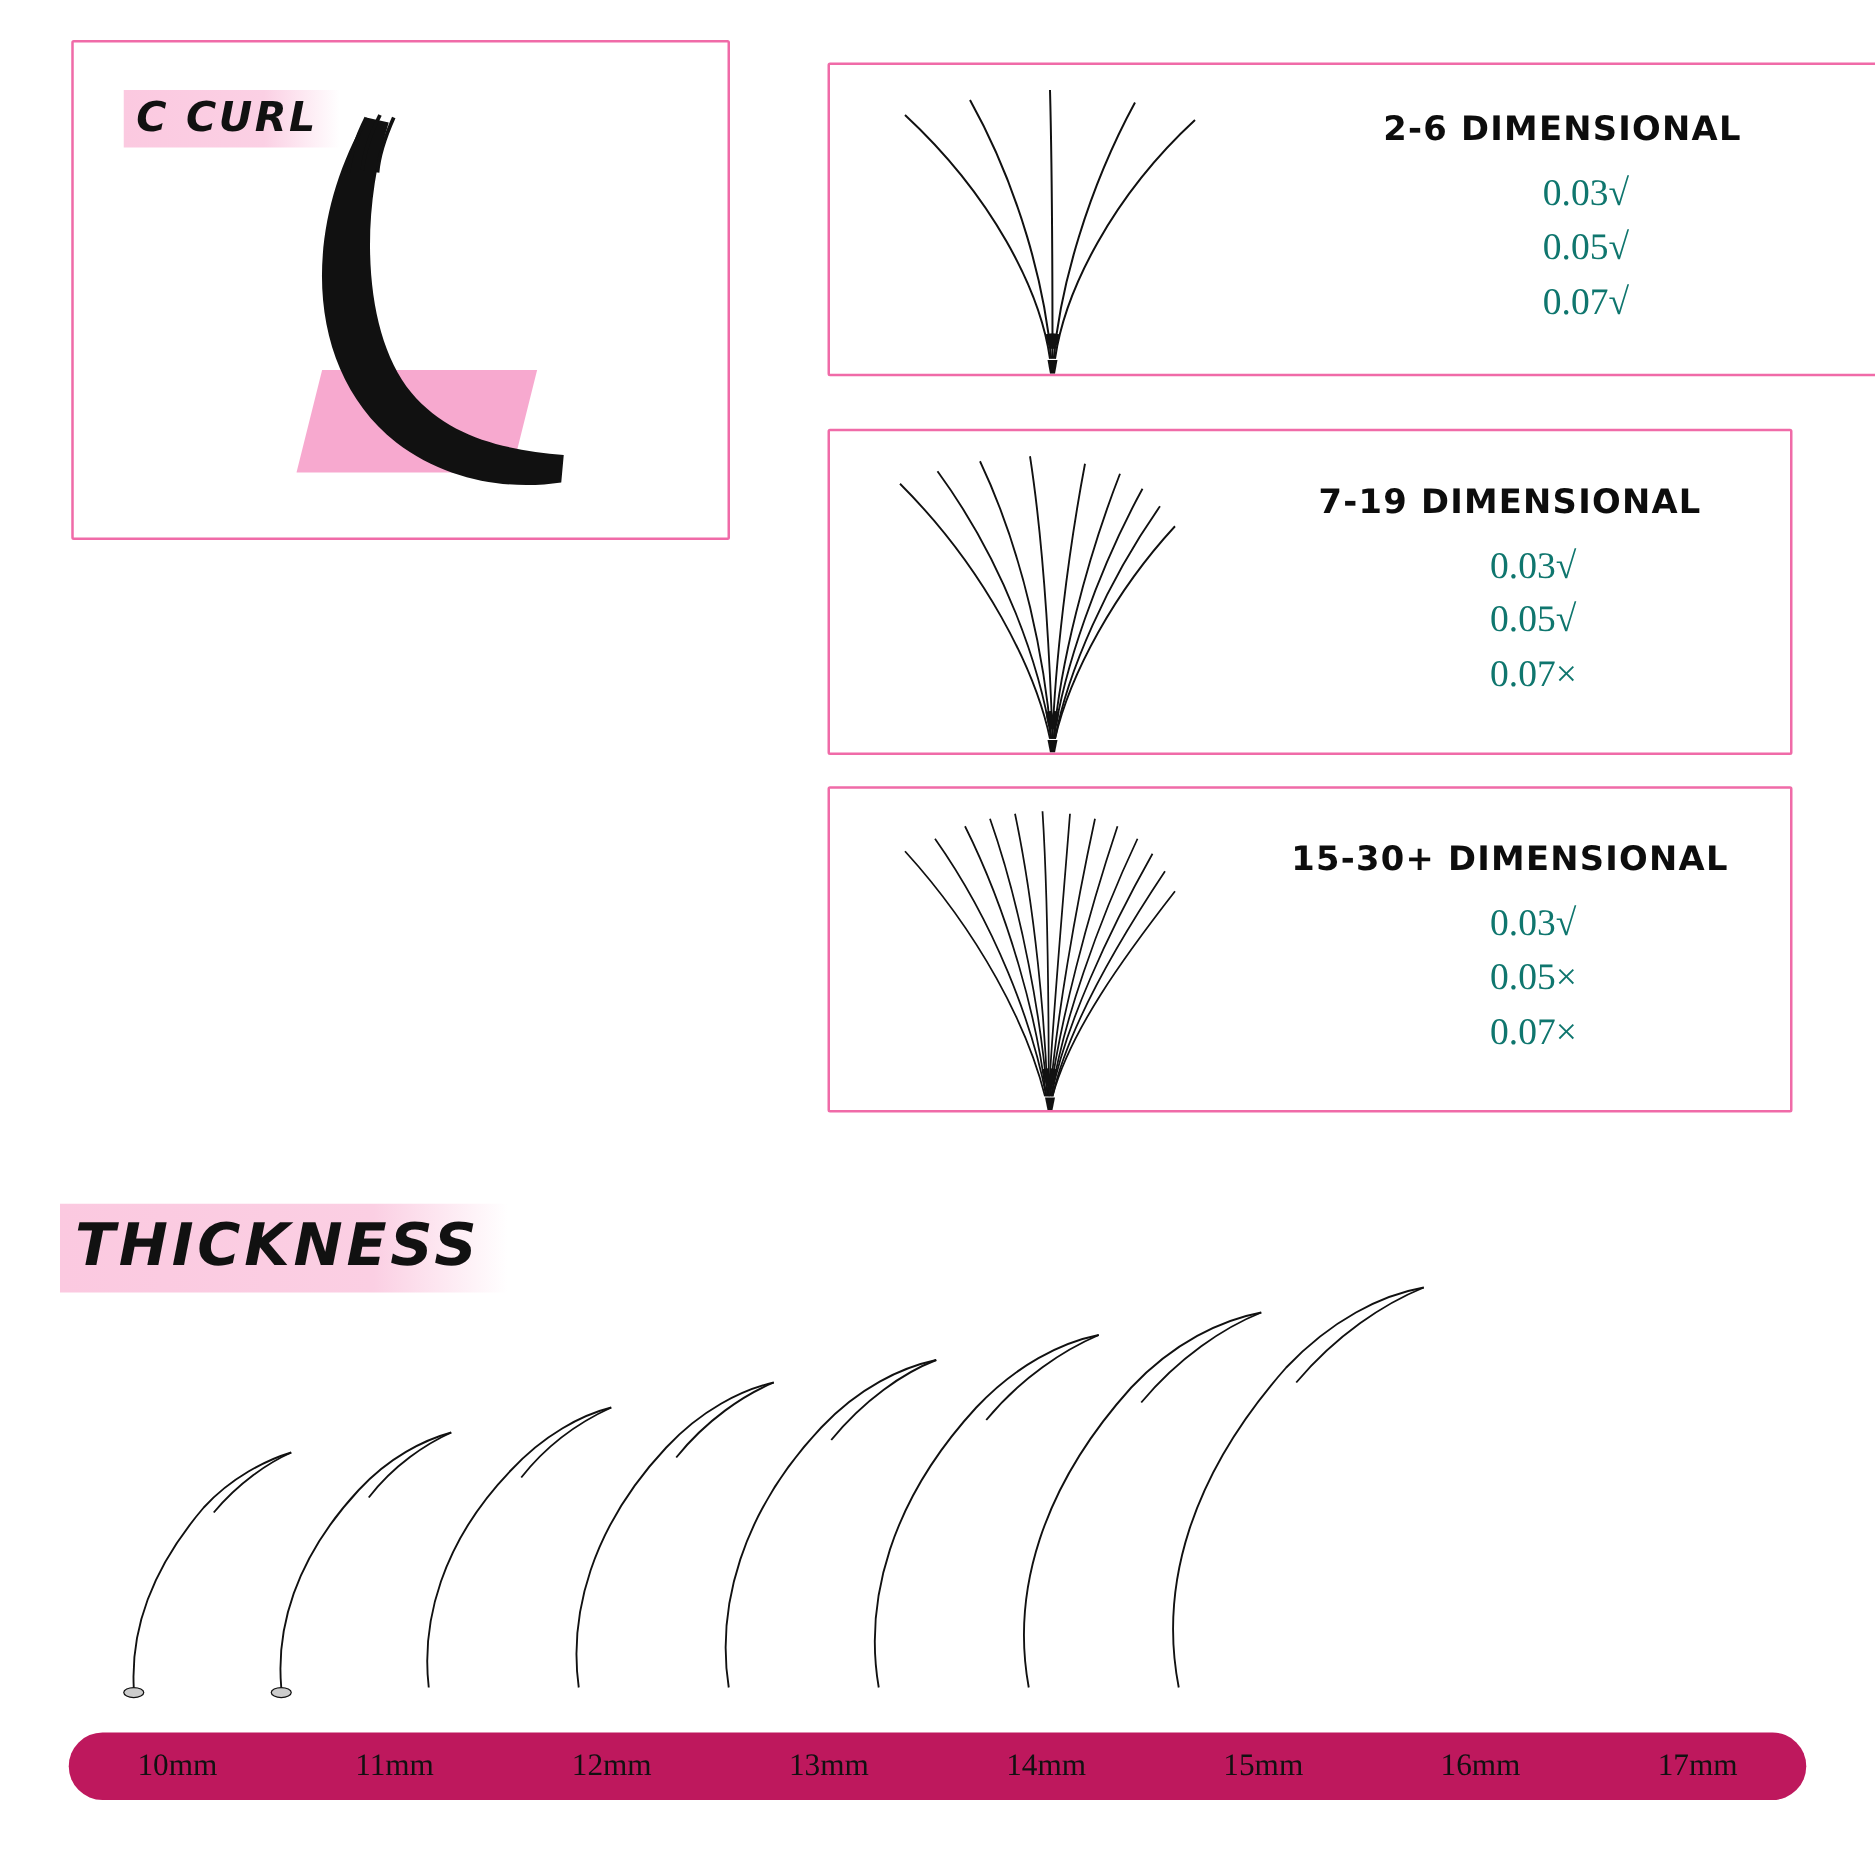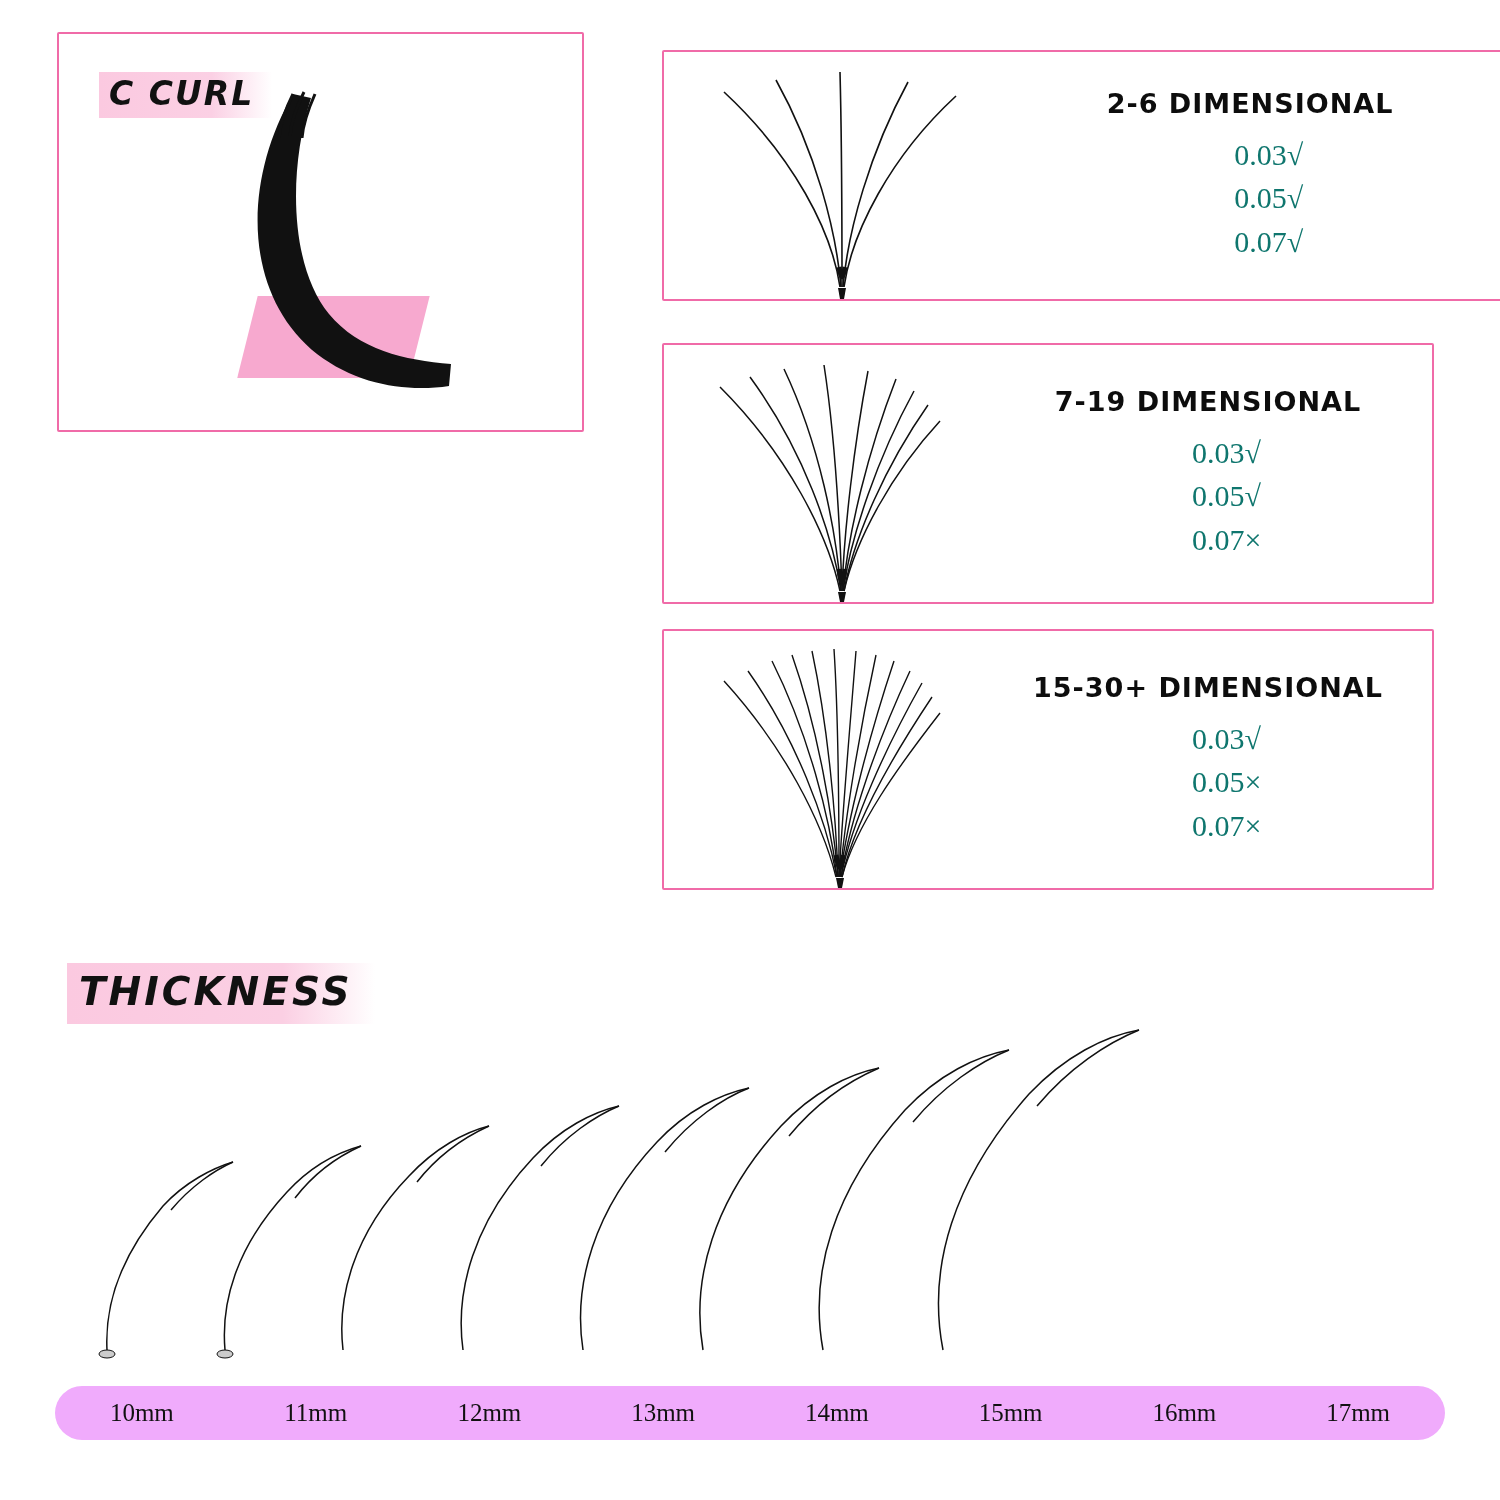--- a/index.html
+++ b/index.html
@@ -99,47 +99,47 @@
     display: flex;
     align-items: baseline;
     white-space: nowrap;
   }
   .thick-row .val { width: 90px; text-align: right; }
   .thick-row .mark { font-size: 30px; }
 
   
   #thickness-heading {
     position: absolute;
-    left: 67px;
+    left: 48px;
     top: 963px;
     background: linear-gradient(90deg, #fbc9e0 0%, #fbcfe3 70%, #ffffff 100%);
     padding: 6px 22px 10px 12px;
     font-family: "DejaVu Sans", sans-serif;
     font-weight: bold;
     font-style: italic;
-    font-size: 39px;
+    font-size: 47px;
     letter-spacing: 3px;
     color: #111111;
   }
 
   #lash-length-row {
     position: absolute;
     left: 55px;
     top: 1010px;
     width: 1395px;
     height: 350px;
   }
 
   #length-scale-bar {
     position: absolute;
     left: 55px;
     top: 1386px;
     width: 1390px;
     height: 54px;
-    background: #f0abfc;
+    background: #be185d;
     border-radius: 27px;
     display: flex;
     align-items: center;
   }
   .length-label {
     flex: 1 1 0;
     text-align: center;
     font-family: "Liberation Serif", serif;
     font-size: 25px;
     color: #111111;

